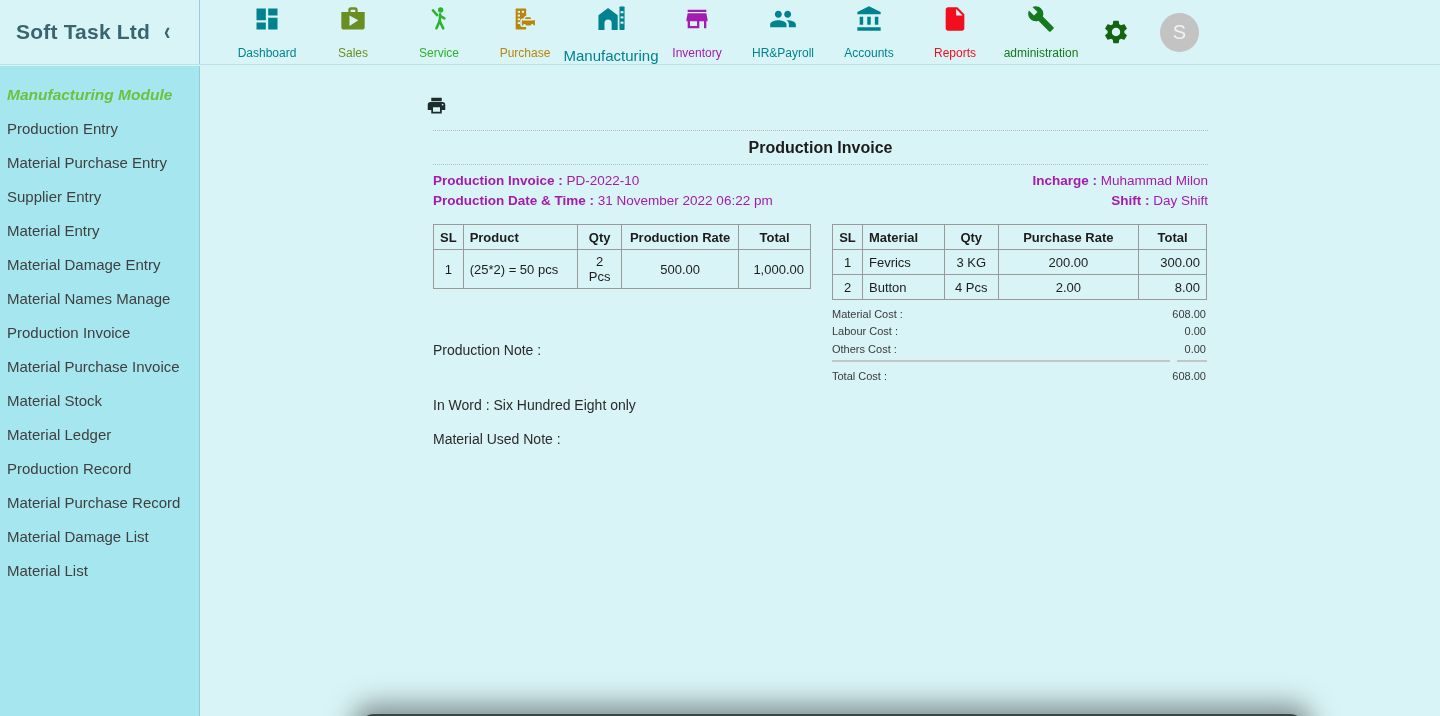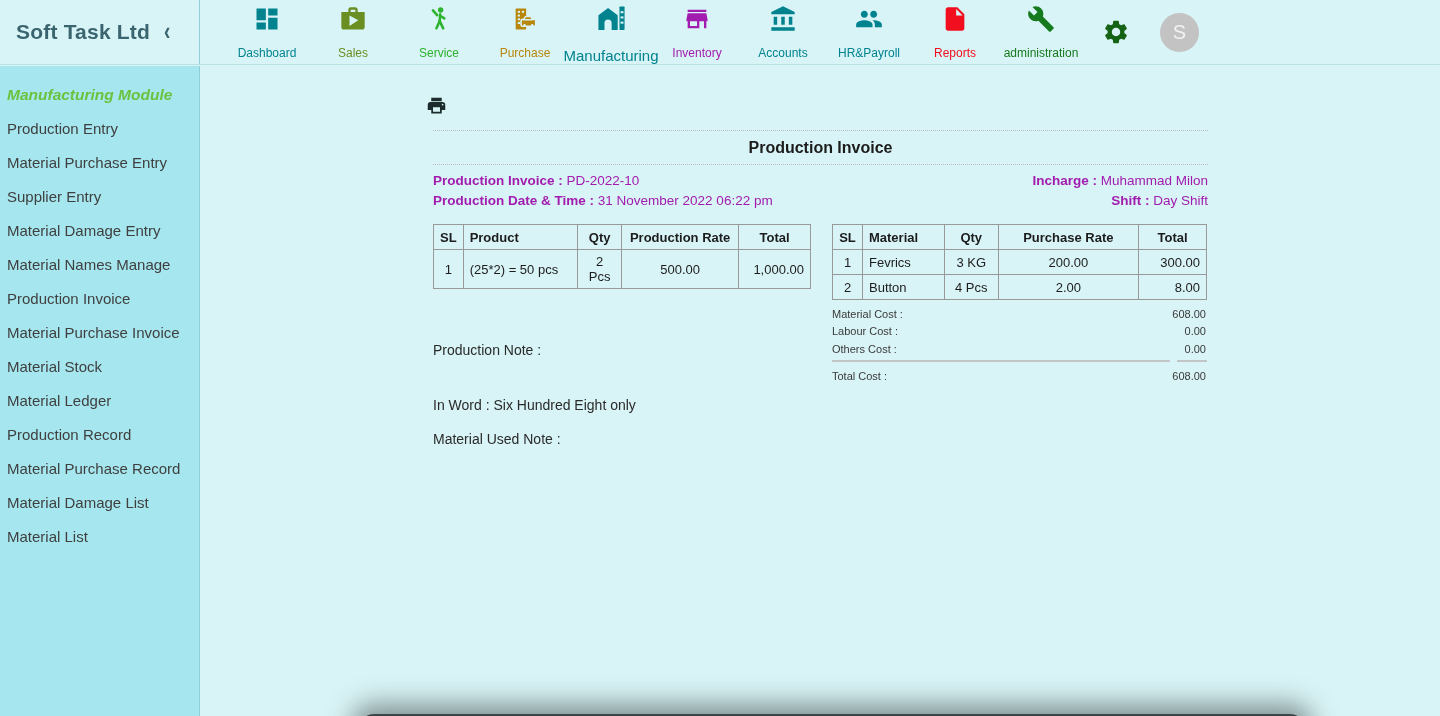--- a/index.html
+++ b/index.html
@@ -198,36 +198,36 @@
 
     <div class="nav-item c-inventory">
       <span>
         <svg viewBox="0 0 24 24" fill="currentColor">
             <path d="M20 4H4v2h16V4zm1 10v-2l-1-5H4l-1 5v2h1v6h10v-6h4v6h2v-6h1zm-9 4H6v-4h6v4z"></path>
           </svg>
       </span>
       <span class="nav-label">Inventory</span>
     </div>
 
+    <div class="nav-item c-hr">
+      <span>
+        <svg viewBox="0 0 24 24" fill="currentColor">
+            <path d="M16 11c1.66 0 2.99-1.34 2.99-3S17.66 5 16 5c-1.66 0-3 1.34-3 3s1.34 3 3 3zm-8 0c1.66 0 2.99-1.34 2.99-3S9.66 5 8 5C6.34 5 5 6.34 5 8s1.34 3 3 3zm0 2c-2.33 0-7 1.17-7 3.5V19h14v-2.5c0-2.33-4.67-3.5-7-3.5zm8 0c-.29 0-.62.02-.97.05 1.16.84 1.97 1.97 1.97 3.45V19h6v-2.5c0-2.33-4.67-3.5-7-3.5z"></path>
+          </svg>
+      </span>
+      <span class="nav-label">HR&amp;Payroll</span>
+    </div>
+
     <div class="nav-item c-accounts">
       <span>
         <svg viewBox="0 0 24 24" fill="currentColor">
             <path d="M4 10h3v7H4zm6.5 0h3v7h-3zM2 19h20v3H2zm15-9h3v7h-3zm-5-9L2 6v2h20V6z"></path>
           </svg>
       </span>
       <span class="nav-label">Accounts</span>
-    </div>
-
-    <div class="nav-item c-hr">
-      <span>
-        <svg viewBox="0 0 24 24" fill="currentColor">
-            <path d="M16 11c1.66 0 2.99-1.34 2.99-3S17.66 5 16 5c-1.66 0-3 1.34-3 3s1.34 3 3 3zm-8 0c1.66 0 2.99-1.34 2.99-3S9.66 5 8 5C6.34 5 5 6.34 5 8s1.34 3 3 3zm0 2c-2.33 0-7 1.17-7 3.5V19h14v-2.5c0-2.33-4.67-3.5-7-3.5zm8 0c-.29 0-.62.02-.97.05 1.16.84 1.97 1.97 1.97 3.45V19h6v-2.5c0-2.33-4.67-3.5-7-3.5z"></path>
-          </svg>
-      </span>
-      <span class="nav-label">HR&amp;Payroll</span>
     </div>
 
     <div class="nav-item c-reports">
       <span>
         <svg viewBox="0 0 24 24" fill="currentColor">
             <path d="M6 2c-1.1 0-1.99.9-1.99 2L4 20c0 1.1.89 2 1.99 2H18c1.1 0 2-.9 2-2V8l-6-6H6zm7 7V3.5L18.5 9H13z"></path>
           </svg>
       </span>
       <span class="nav-label">Reports</span>
     </div>
@@ -251,20 +251,21 @@
       <span>S</span>
     </div>
   </nav>
 </header>
 
 <aside class="sidebar">
   <div class="sidebar-module">Manufacturing Module</div>
   <div class="sidebar-item">Production Entry</div>
   <div class="sidebar-item">Material Purchase Entry</div>
   <div class="sidebar-item">Supplier Entry</div>
+  <div class="sidebar-item">Material Entry</div>
   <div class="sidebar-item">Material Damage Entry</div>
   <div class="sidebar-item">Material Names Manage</div>
   <div class="sidebar-item">Production Invoice</div>
   <div class="sidebar-item">Material Purchase Invoice</div>
   <div class="sidebar-item">Material Stock</div>
   <div class="sidebar-item">Material Ledger</div>
   <div class="sidebar-item">Production Record</div>
   <div class="sidebar-item">Material Purchase Record</div>
   <div class="sidebar-item">Material Damage List</div>
   <div class="sidebar-item">Material List</div>

